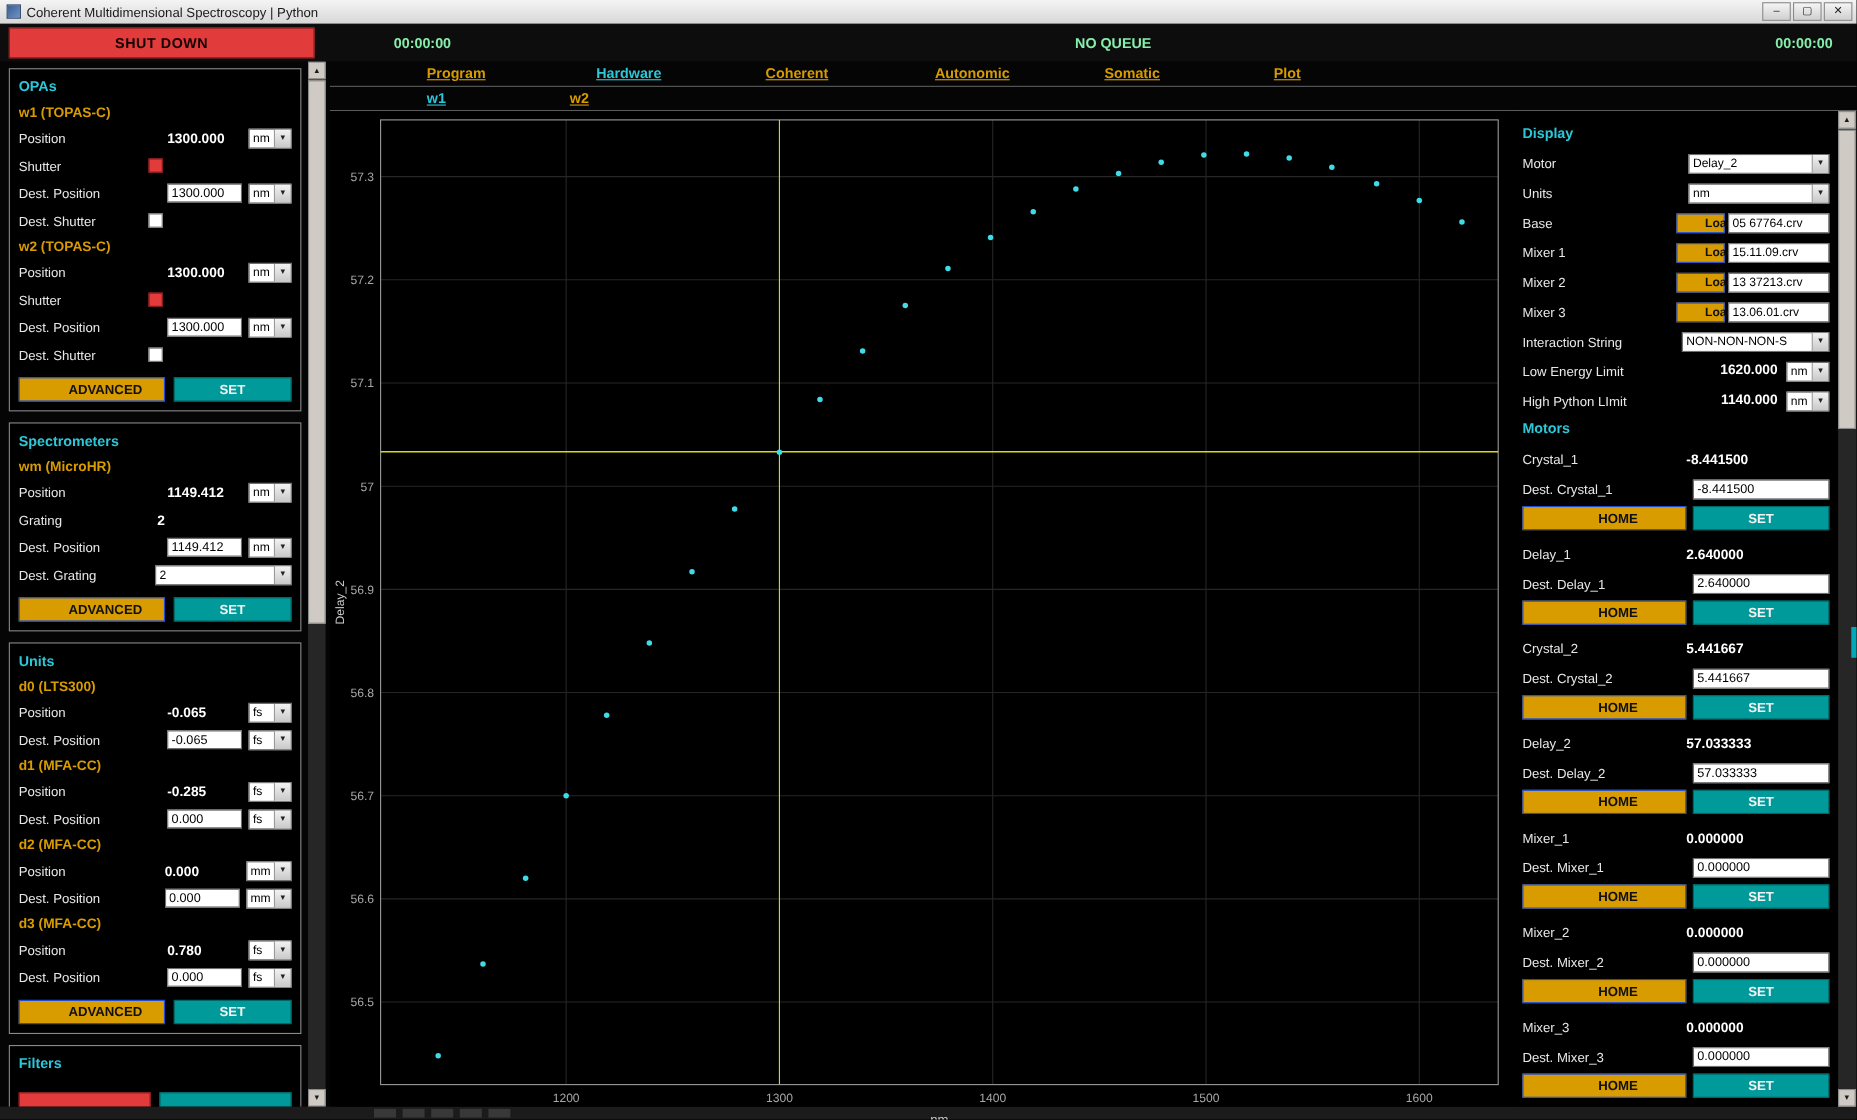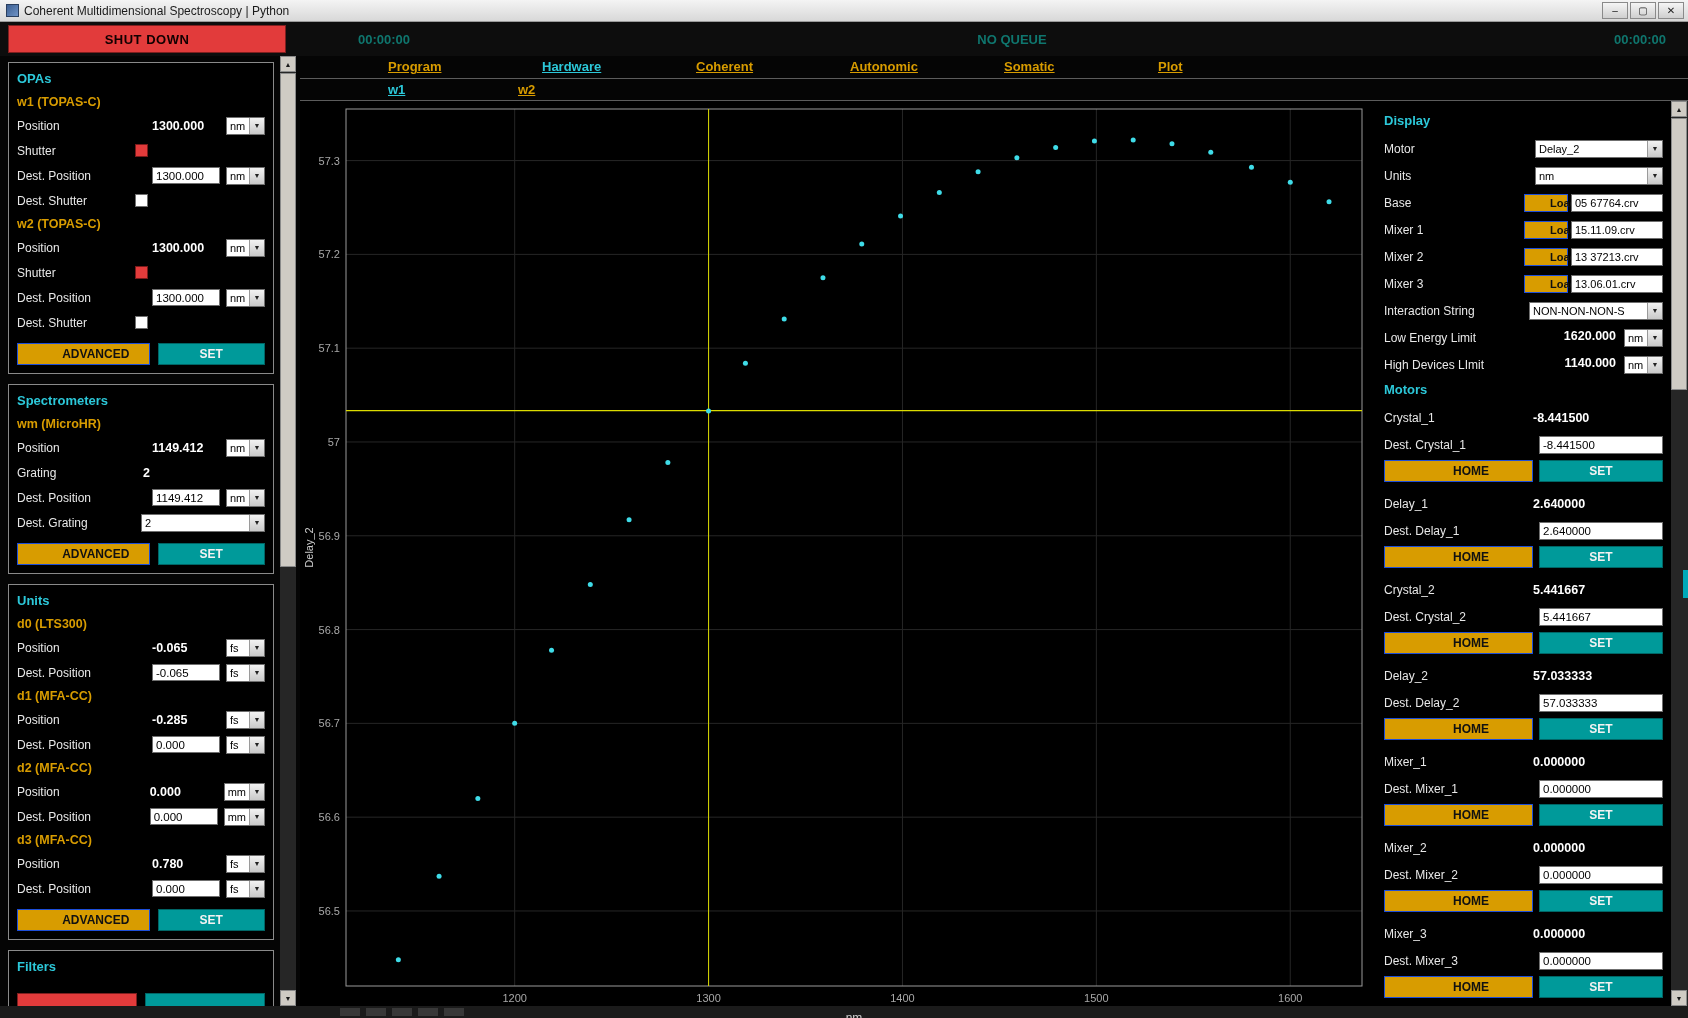--- a/index.html
+++ b/index.html
@@ -14,21 +14,21 @@
   .title-text { font-size:12px; color:#1a1a1a; flex:1; }
   .win-btns { display:flex; gap:2px; }
   .win-btn { width:26px; height:17px; background:linear-gradient(#f5f5f5,#cfcfcf); border:1px solid #8a8a8a;
              font-size:10px; line-height:15px; text-align:center; color:#222; }
 
   
   .topbar { height:34px; display:flex; align-items:center; background:#0d0d0d; }
   .shutdown-zone { width:300px; padding:3px 14px 3px 8px; }
   .btn-shutdown { width:100%; height:28px; background:var(--red,#e23b3b); border:1px solid #7e1f1f;
                   color:#120000; font-weight:bold; font-size:13px; letter-spacing:0.5px; }
-  .status-strip { flex:1; display:flex; align-items:center; color:#0f766e; font-weight:bold; font-size:13px; }
+  .status-strip { flex:1; display:flex; align-items:center; color:#86efac; font-weight:bold; font-size:13px; }
   .time-left { padding-left:58px; }
   .queue-status { flex:1; text-align:center; }
   .time-right { padding-right:22px; }
 
   
   .main { display:flex; height:950px; }
   .left-col { width:300px; position:relative; overflow:hidden; padding-top:6px; }
   .right-col { flex:1; display:flex; flex-direction:column; }
 
   
@@ -474,21 +474,21 @@
             <span class="rlbl">Low Energy Limit</span>
             <span class="num-cluster">
               <span class="nval">1620.000</span>
               <span class="combo">
                 <span class="ct">nm</span>
                 <span class="ca">▼</span>
               </span>
             </span>
           </div>
           <div class="rrow">
-            <span class="rlbl">High Devices LImit</span>
+            <span class="rlbl">High Python LImit</span>
             <span class="num-cluster">
               <span class="nval">1140.000</span>
               <span class="combo">
                 <span class="ct">nm</span>
                 <span class="ca">▼</span>
               </span>
             </span>
           </div>
 
           <div class="rsec-title">Motors</div>

